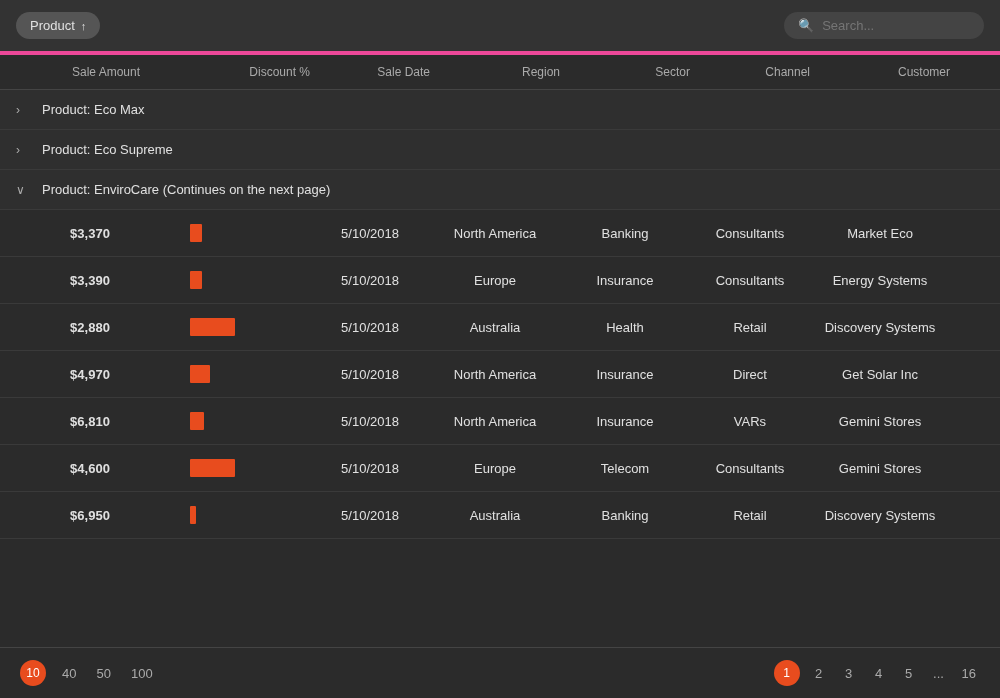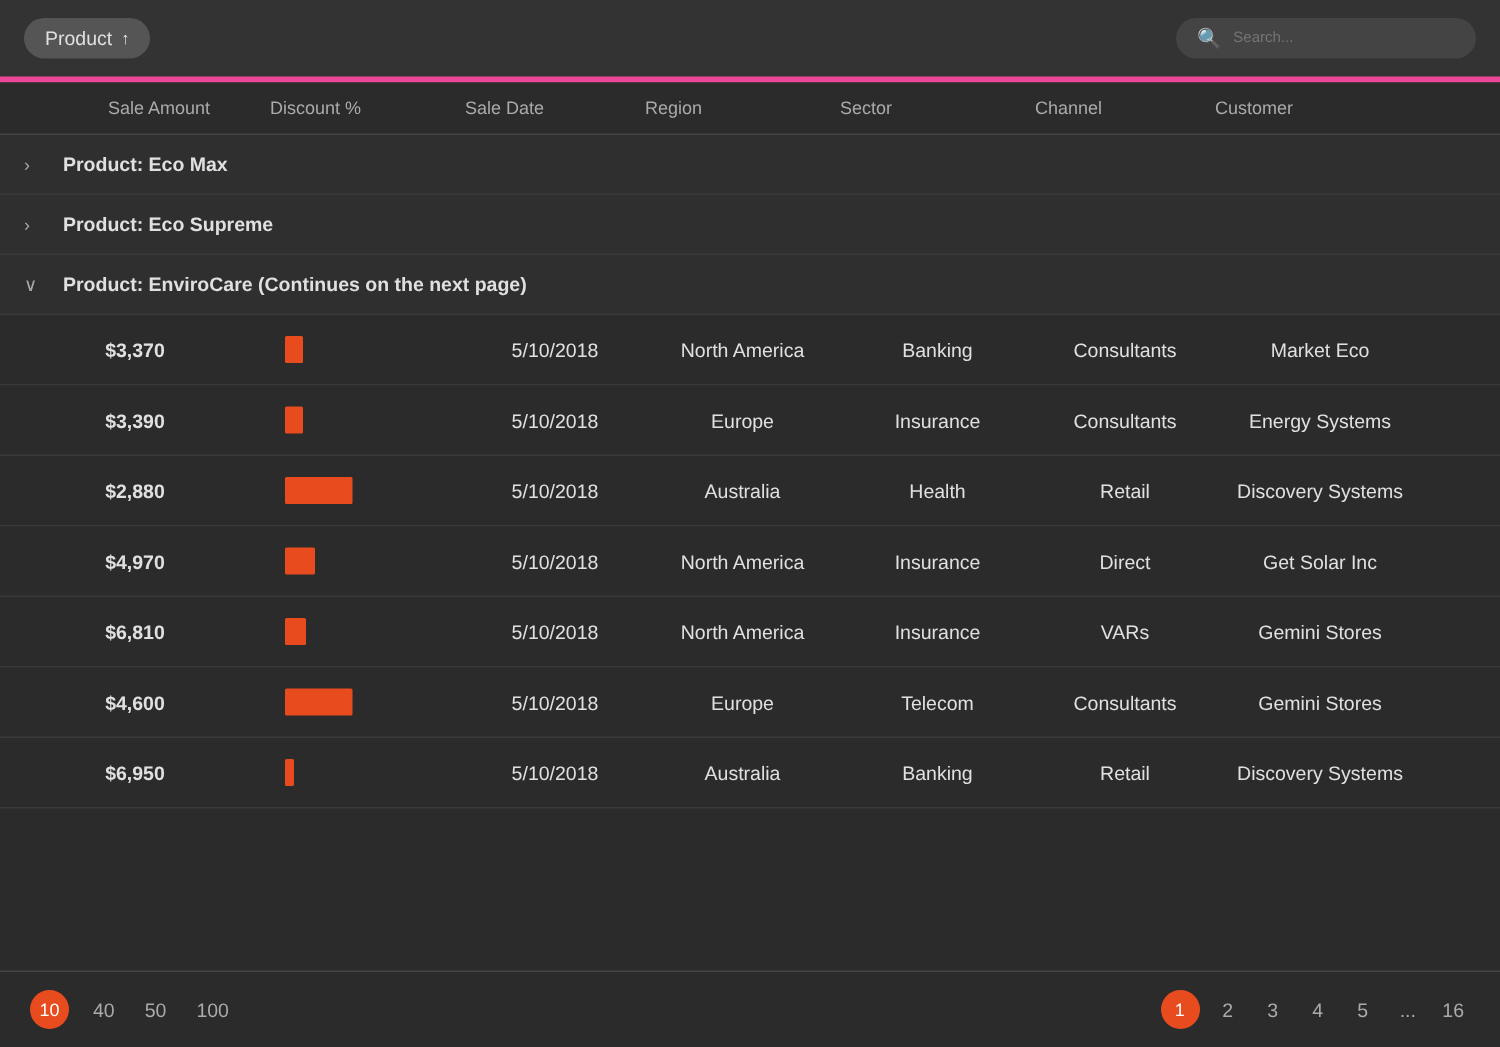--- a/index.html
+++ b/index.html
@@ -47,21 +47,21 @@
       border-radius: 20px;
       padding: 6px 14px;
       gap: 8px;
       width: 200px;
     }
 
     .search-box input {
       background: transparent;
       border: none;
       color: #aaa;
-      font-size: 10px;
+      font-size: 13px;
       outline: none;
       width: 100%;
     }
 
     .search-icon {
       color: #aaa;
       font-size: 13px;
     }
 
     
@@ -69,21 +69,21 @@
       display: grid;
       grid-template-columns: 180px 130px 120px 130px 130px 120px 140px;
       padding: 10px 36px 10px 0;
       border-bottom: 1px solid #444;
       background: #2b2b2b;
     }
 
     .col-header {
       color: #aaa;
       font-size: 12px;
-      text-align: left;
+      text-align: right;
     }
 
     .col-header:first-child {
       text-align: center;
       padding-left: 32px;
     }
 
     
     .table-body {
       background: #2b2b2b;
@@ -100,21 +100,21 @@
       gap: 10px;
     }
 
     .group-row .chevron {
       color: #aaa;
       font-size: 12px;
       width: 16px;
     }
 
     .group-row .group-label {
-      font-weight: bold;
+      font-weight: normal;
       color: #e0e0e0;
       font-size: 13px;
     }
 
     
     .data-row {
       display: grid;
       grid-template-columns: 180px 130px 120px 130px 130px 120px 140px;
       align-items: center;
       padding: 10px 0;

